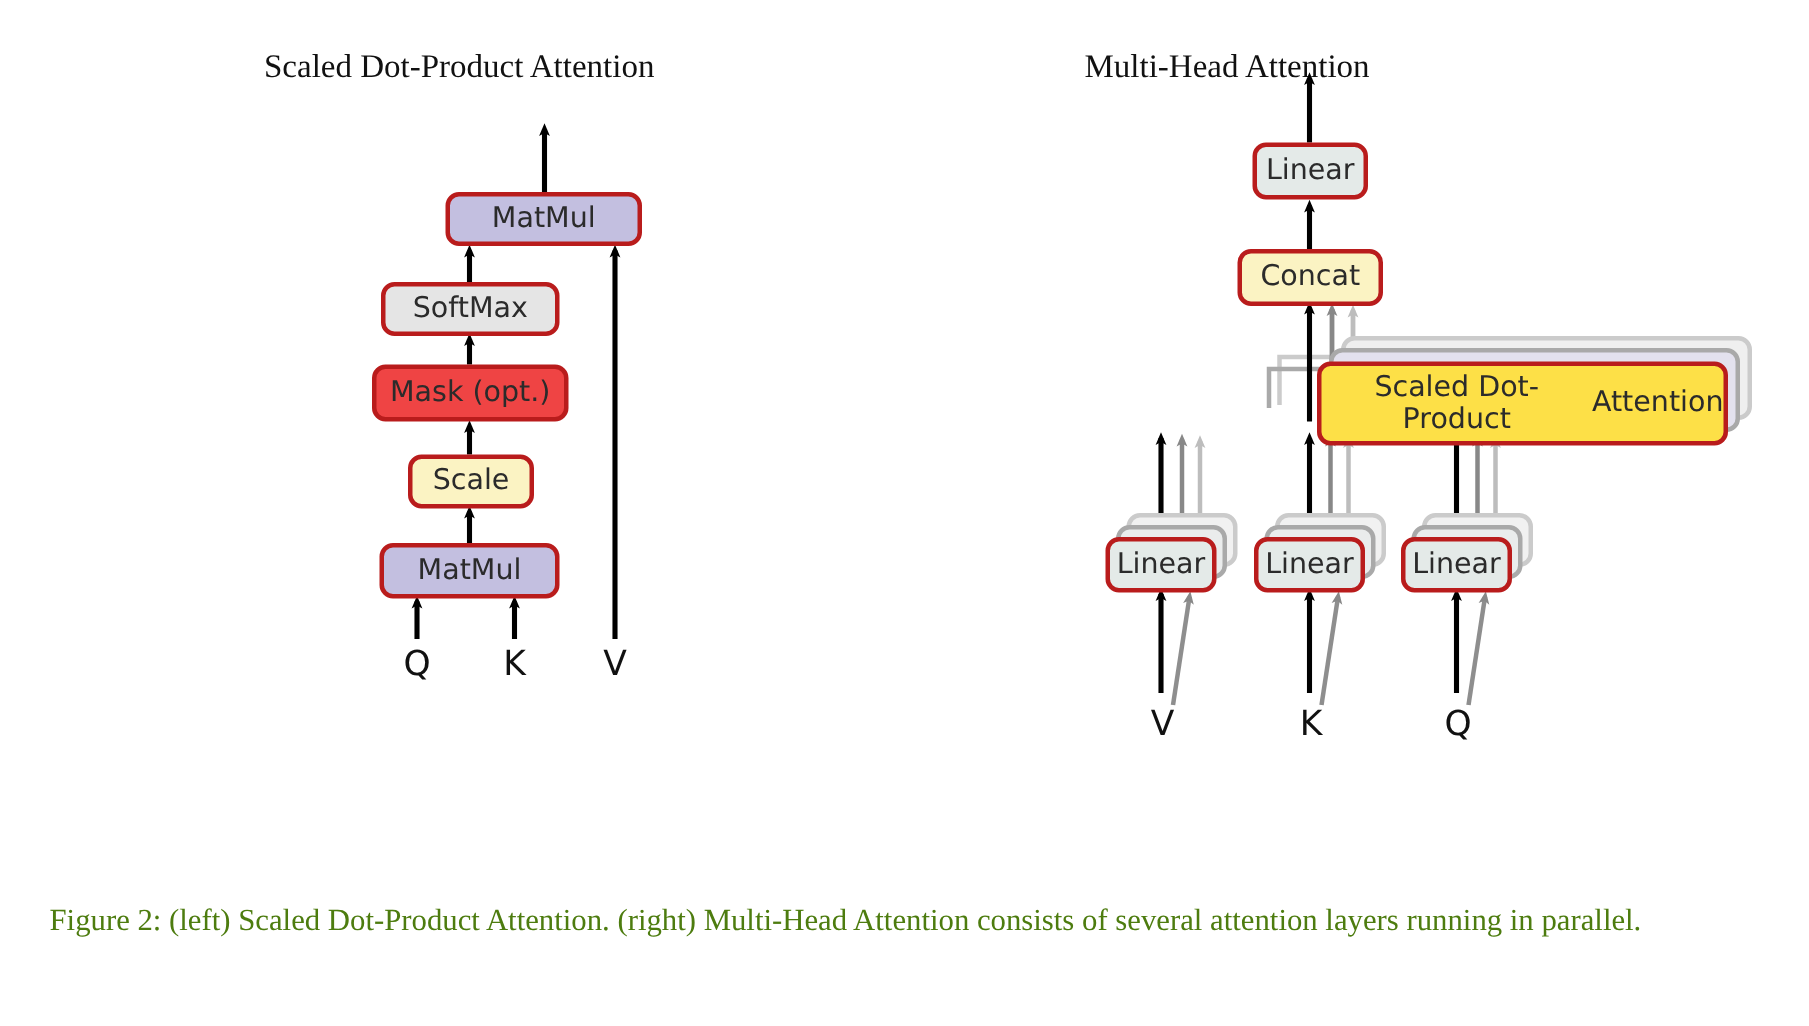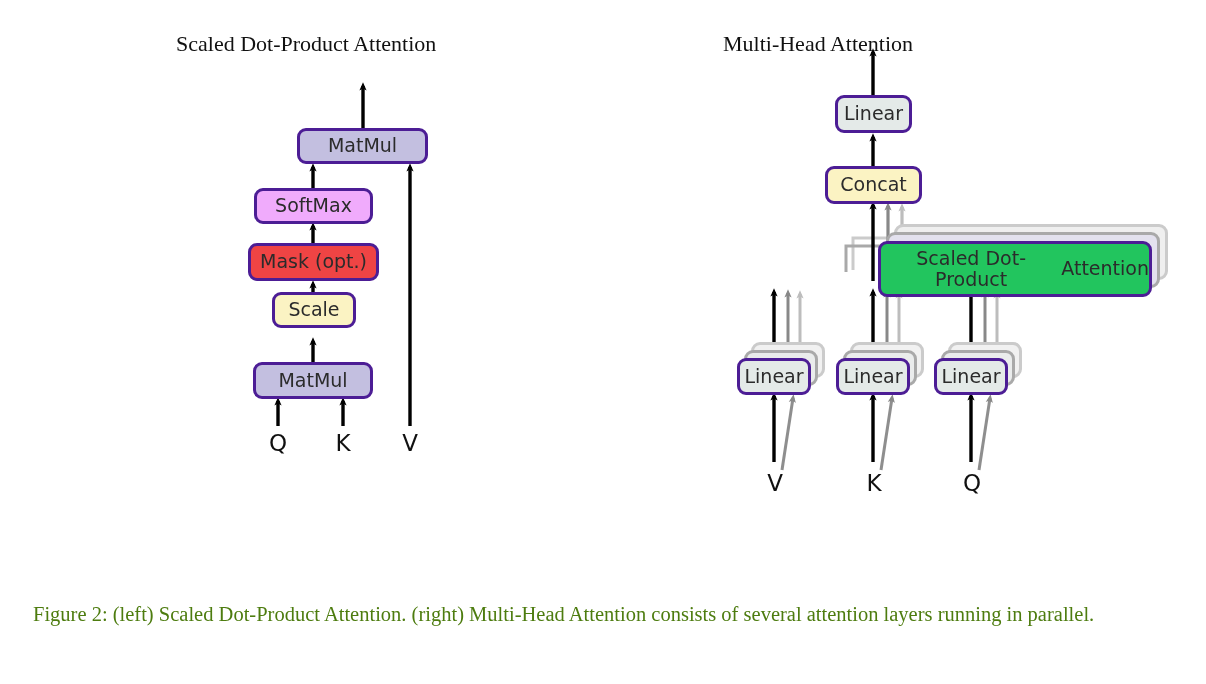--- a/index.html
+++ b/index.html
@@ -41,21 +41,21 @@
     height: 560px;
   }
   #diagram-left  { left: 0px;   width: 600px; }
   #diagram-right { left: 600px; width: 606px; }
   .diagram svg { position: absolute; left: 0; top: 0; overflow: visible; }
 
   
   .node {
     position: absolute;
     box-sizing: border-box;
-    border: 3px solid #4c1d95;
+    border: 3px solid #b91c1c;
     border-radius: 9px;
     display: flex;
     align-items: center;
     justify-content: center;
     font-family: "DejaVu Sans", "Liberation Sans", sans-serif;
     font-size: 19px;
     line-height: 1.12;
     color: #2b2b2b;
     text-align: center;
     white-space: nowrap;
@@ -125,25 +125,25 @@
 
       <line x1="278" y1="426" x2="278" y2="401" stroke="#000" stroke-width="3.4" marker-end="url(#arrowL)"></line>
 
       <line x1="343" y1="426" x2="343" y2="401" stroke="#000" stroke-width="3.4" marker-end="url(#arrowL)"></line>
 
       <line x1="410" y1="426" x2="410" y2="167" stroke="#000" stroke-width="3.4" marker-end="url(#arrowL)"></line>
     </svg>
 
     <div class="node" id="n-matmul-top" style="left:297px; top:128px; width:131px; height:36px; background:#c3bfe0;">MatMul</div>
 
-    <div class="node" id="n-softmax" style="left:254px; top:188px; width:119px; height:36px; background:#f0abfc;">SoftMax</div>
+    <div class="node" id="n-softmax" style="left:254px; top:188px; width:119px; height:36px; background:#e5e5e5;">SoftMax</div>
 
     <div class="node" id="n-mask" style="left:248px; top:243px; width:131px; height:38px; background:#ef4444;">Mask (opt.)</div>
 
-    <div class="node" id="n-scale" style="left:272px; top:292px; width:84px; height:36px; background:#fbf3c3;">Scale</div>
+    <div class="node" id="n-scale" style="left:272px; top:303px; width:84px; height:36px; background:#fbf3c3;">Scale</div>
 
     <div class="node" id="n-matmul-bot" style="left:253px; top:362px; width:120px; height:37px; background:#c3bfe0;">MatMul</div>
 
     <div class="glyph-label" style="left:258px; top:430px; width:40px;">Q</div>
 
     <div class="glyph-label" style="left:323px; top:430px; width:40px;">K</div>
 
     <div class="glyph-label" style="left:390px; top:430px; width:40px;">V</div>
   </div>
 
@@ -206,21 +206,21 @@
 
       <path d="M383,249 C398,254 400,272 385,290" fill="none" stroke="#000" stroke-width="4.2" stroke-linecap="round"></path>
       <path d="M397,265 L366,291" fill="none" stroke="#000" stroke-width="4.2" stroke-linecap="round"></path>
       <line x1="399" y1="281" x2="424" y2="281" stroke="#000" stroke-width="2.6"></line>
     </svg>
 
     <div class="node" id="n-linear-out" style="left:235px; top:95px; width:77px; height:38px; background:#e4eae8;">Linear</div>
 
     <div class="node" id="n-concat" style="left:225px; top:166px; width:97px; height:38px; background:#fbf3c3;">Concat</div>
 
-    <div class="node multiline" id="n-attention" style="left:278px; top:241px; width:274px; height:56px; background:#22c55e; left:278px;">
+    <div class="node multiline" id="n-attention" style="left:278px; top:241px; width:274px; height:56px; background:#fde047; left:278px;">
       <span>Scaled Dot-Product</span>
         <br>
       <span>Attention</span>
     </div>
 
     <div class="node" id="n-linear-v" style="left:137px; top:358px; width:74px; height:37px; background:#e4eae8;">Linear</div>
 
     <div class="node" id="n-linear-k" style="left:236px; top:358px; width:74px; height:37px; background:#e4eae8;">Linear</div>
 
     <div class="node" id="n-linear-q" style="left:334px; top:358px; width:74px; height:37px; background:#e4eae8;">Linear</div>

